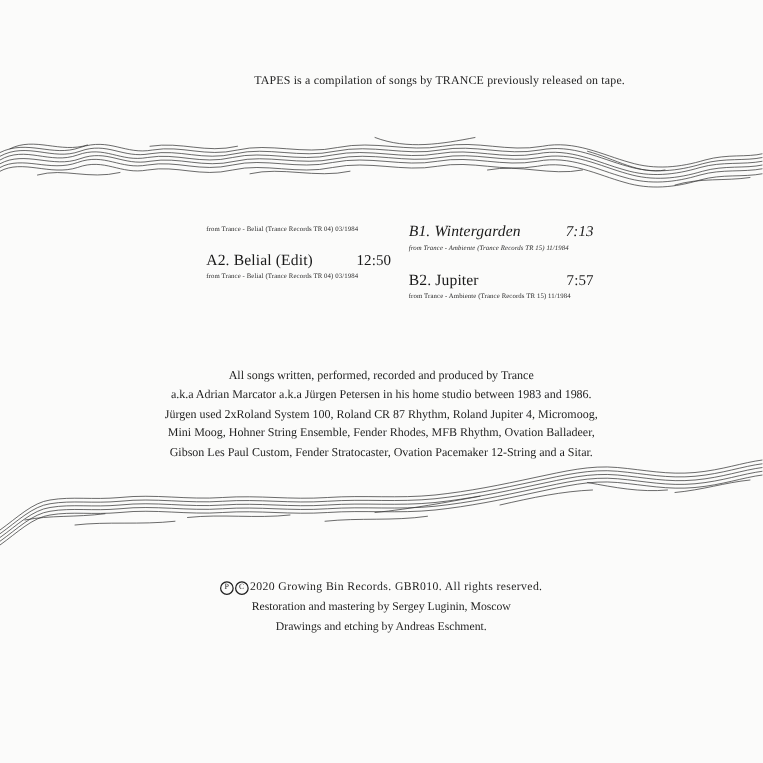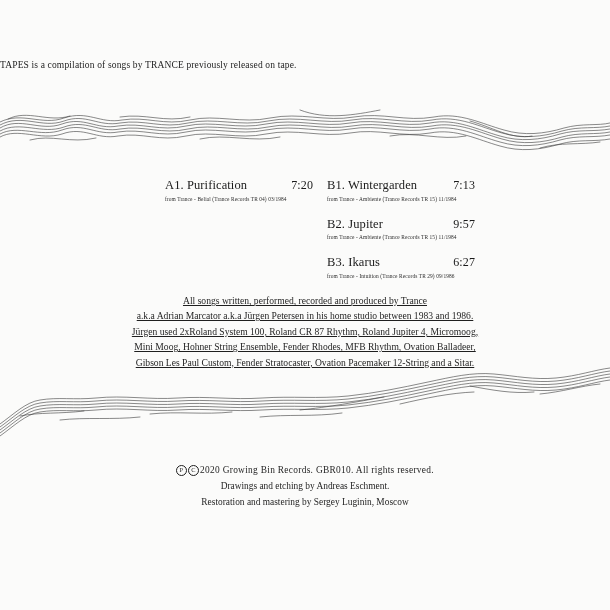--- a/index.html
+++ b/index.html
@@ -30,21 +30,21 @@
   .squiggle.top { top: 96px; height: 70px; }
   .squiggle.bottom { top: 362px; height: 75px; }
   .squiggle svg { display: block; }
 
   
   .header-note {
     position: absolute;
     top: 60px;
     left: 0;
     width: 500px;
-    text-align: left;
+    text-align: right;
     font-size: 9.5px;
     letter-spacing: 0.15px;
     color: #232323;
   }
 
   
   .tracklist {
     position: absolute;
     top: 178px;
     left: 165px;
@@ -72,34 +72,33 @@
     font-size: 12px;
     padding-left: 8px;
   }
   .track-sub {
     font-size: 5.4px;
     letter-spacing: 0.1px;
     color: #2b2b2b;
     margin-top: 2.5px;
     white-space: nowrap;
   }
-  .col-b .track:nth-child(1) { margin-bottom: 15px; }
+  .col-b .track:nth-child(1) { margin-bottom: 15px; font-style: italic; }
   .col-b .track:nth-child(2) { margin-bottom: 15px; }
 
   
   .credits {
     position: absolute;
     top: 293px;
     left: 0;
     width: 610px;
     text-align: center;
     font-size: 9.6px;
     line-height: 15.4px;
     color: #1f1f1f;
-    text-decoration: underline;
   }
 
   
   .footer {
     position: absolute;
     top: 463px;
     left: 0;
     width: 610px;
     text-align: center;
     font-size: 9.4px;
@@ -155,63 +154,59 @@
       </g>
     </svg>
   </div>
 
   <div class="header-note">TAPES is a compilation of songs by TRANCE previously released on tape.</div>
 
   <div class="tracklist">
 
     <div class="col col-a">
       <div class="track">
+        <div class="track-sub">from Trance - Belial  (Trance Records TR 04)  03/1984</div>
+      </div>
+      <div class="track">
         <div class="track-head">
-          <span class="track-title">A1. Purification</span>
-          <span class="track-time">7:20</span>
+          <span class="track-title">A2. Belial (Edit)</span>
+          <span class="track-time">12:50</span>
         </div>
         <div class="track-sub">from Trance - Belial  (Trance Records TR 04)  03/1984</div>
       </div>
     </div>
 
     <div class="col col-b">
       <div class="track">
         <div class="track-head">
           <span class="track-title">B1. Wintergarden</span>
           <span class="track-time">7:13</span>
         </div>
         <div class="track-sub">from Trance - Ambiente  (Trance Records TR 15)  11/1984</div>
       </div>
       <div class="track">
         <div class="track-head">
           <span class="track-title">B2. Jupiter</span>
-          <span class="track-time">9:57</span>
+          <span class="track-time">7:57</span>
         </div>
         <div class="track-sub">from Trance - Ambiente  (Trance Records TR 15)  11/1984</div>
-      </div>
-      <div class="track">
-        <div class="track-head">
-          <span class="track-title">B3. Ikarus</span>
-          <span class="track-time">6:27</span>
-        </div>
-        <div class="track-sub">from Trance - Intuition  (Trance Records TR 29)  09/1986</div>
       </div>
     </div>
 
   </div>
 
   <div class="credits">
     <div>All songs written, performed, recorded and produced by Trance</div>
     <div>a.k.a Adrian Marcator a.k.a Jürgen Petersen in his home studio between 1983 and 1986.</div>
     <div>Jürgen used 2xRoland System 100, Roland CR 87 Rhythm, Roland Jupiter 4, Micromoog,</div>
     <div>Mini Moog, Hohner String Ensemble, Fender Rhodes, MFB Rhythm, Ovation Balladeer,</div>
     <div>Gibson Les Paul Custom, Fender Stratocaster, Ovation Pacemaker 12-String and a Sitar.</div>
   </div>
 
   <div class="footer">
     <div class="marks">
       <span class="circ">P</span><span class="circ">C</span><span>2020 Growing Bin Records. GBR010. All rights reserved.</span>
     </div>
+    <div>Restoration and mastering by Sergey Luginin, Moscow</div>
     <div>Drawings and etching by Andreas Eschment.</div>
-    <div>Restoration and mastering by Sergey Luginin, Moscow</div>
   </div>
 
 </div>
 
 </body></html>

